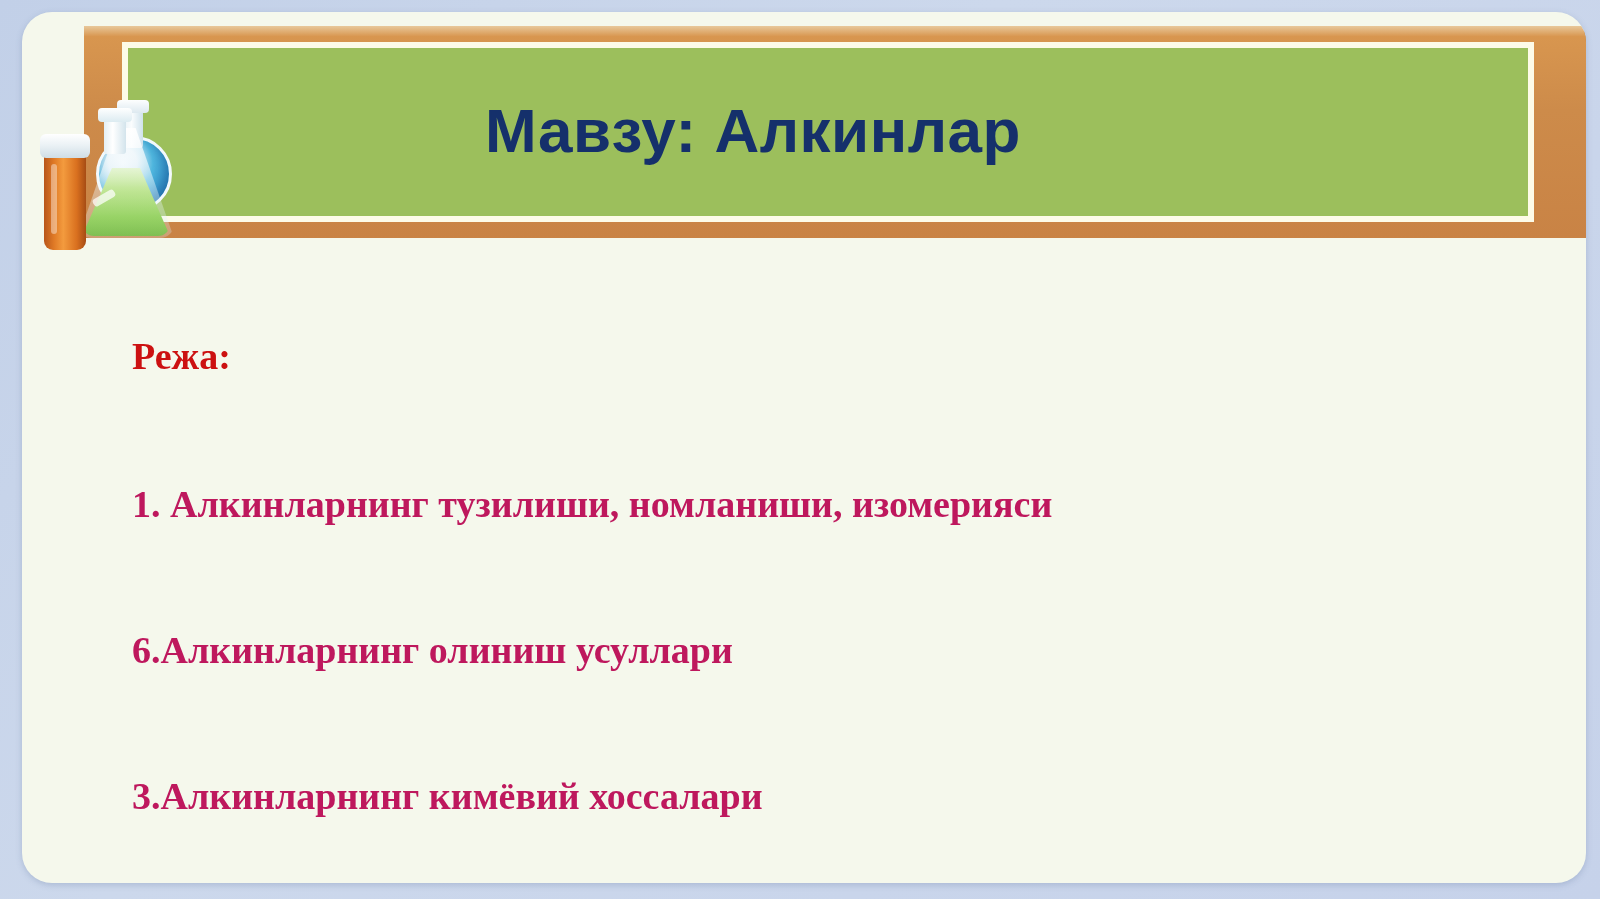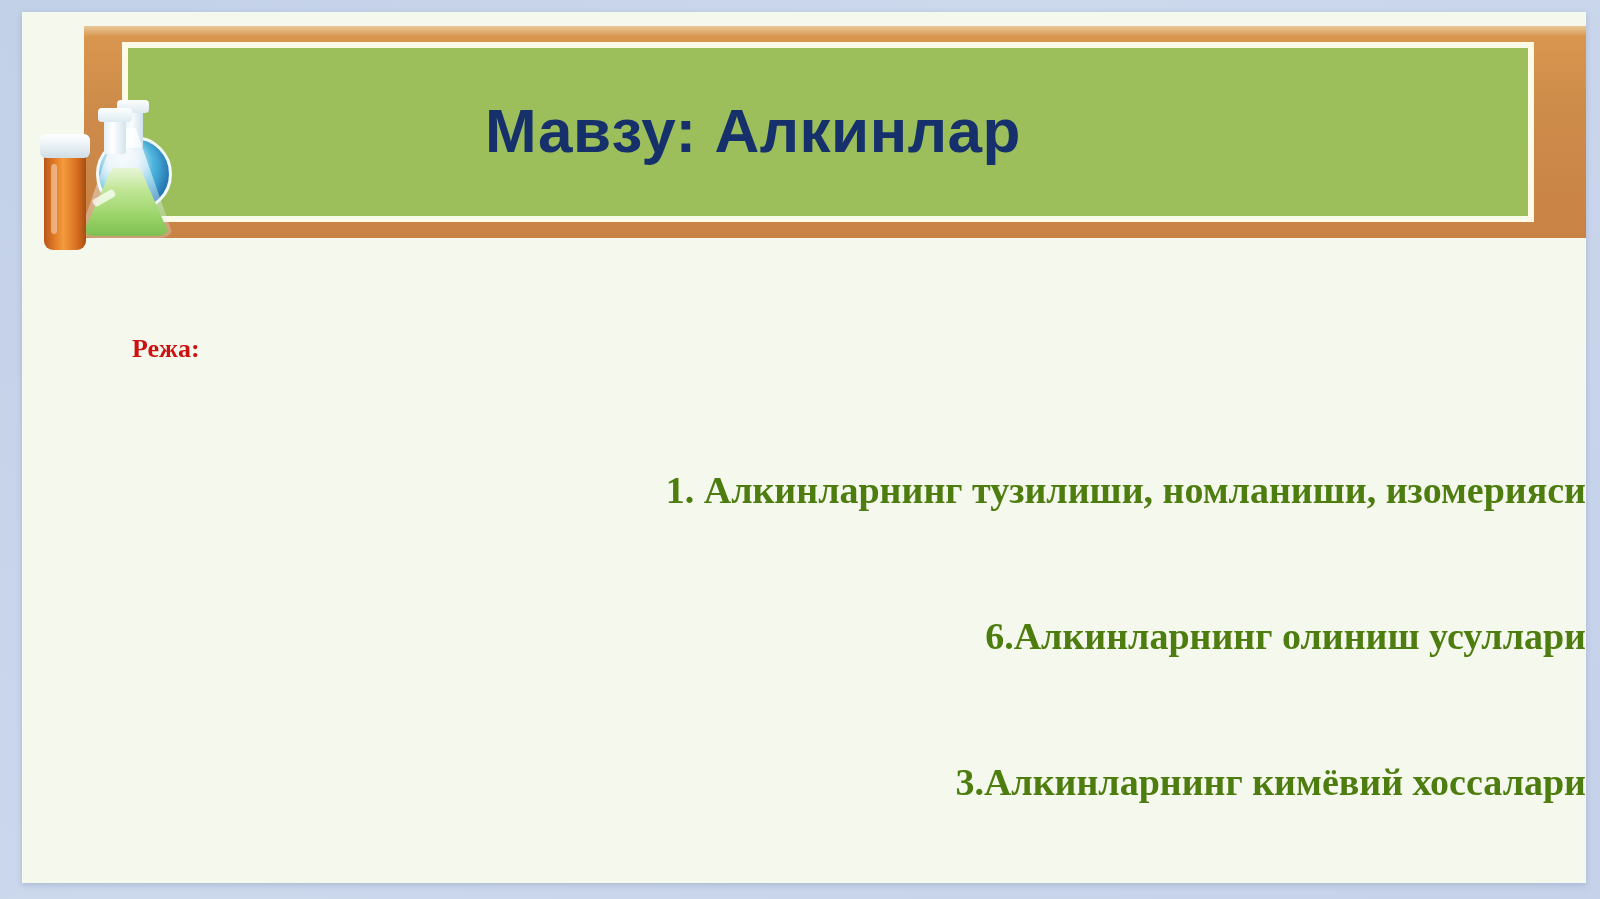--- a/index.html
+++ b/index.html
@@ -25,20 +25,21 @@
   }
 
   
   .slide-canvas {
     position: relative;
     width: 100%;
     height: 100%;
     background: #f5f8ec;
     box-shadow: 0 2px 6px rgba(90,110,150,0.28);
     overflow: hidden;
+    border-radius: 30px;
   }
 
   
   .header-band {
     position: absolute;
     left: 0;
     top: 0;
     width: 100%;
     height: 226px;
   }
@@ -235,38 +236,37 @@
     position: absolute;
     left: 0;
     top: 226px;
     width: 100%;
     bottom: 0;
     padding: 96px 0 0 110px;
   }
 
   .plan-heading {
     font-family: "Liberation Serif", serif;
-    font-size: 26px;
+    font-size: 38px;
     font-weight: bold;
     color: #cc1111;
     margin-bottom: 104px;
   }
 
   .plan-list {
     list-style: none;
   }
 
   .plan-item {
     font-family: "Liberation Serif", serif;
     font-size: 38px;
     font-weight: bold;
-    color: #4d7c0f;
+    color: #be185d;
     margin-bottom: 102px;
     white-space: nowrap;
-    text-align: right;
   }
   .plan-item:last-child { margin-bottom: 0; }
 </style>
 </head>
 <body>
 
 <div class="slide-frame">
   <div class="slide-canvas">
 
     <div class="header-band">

